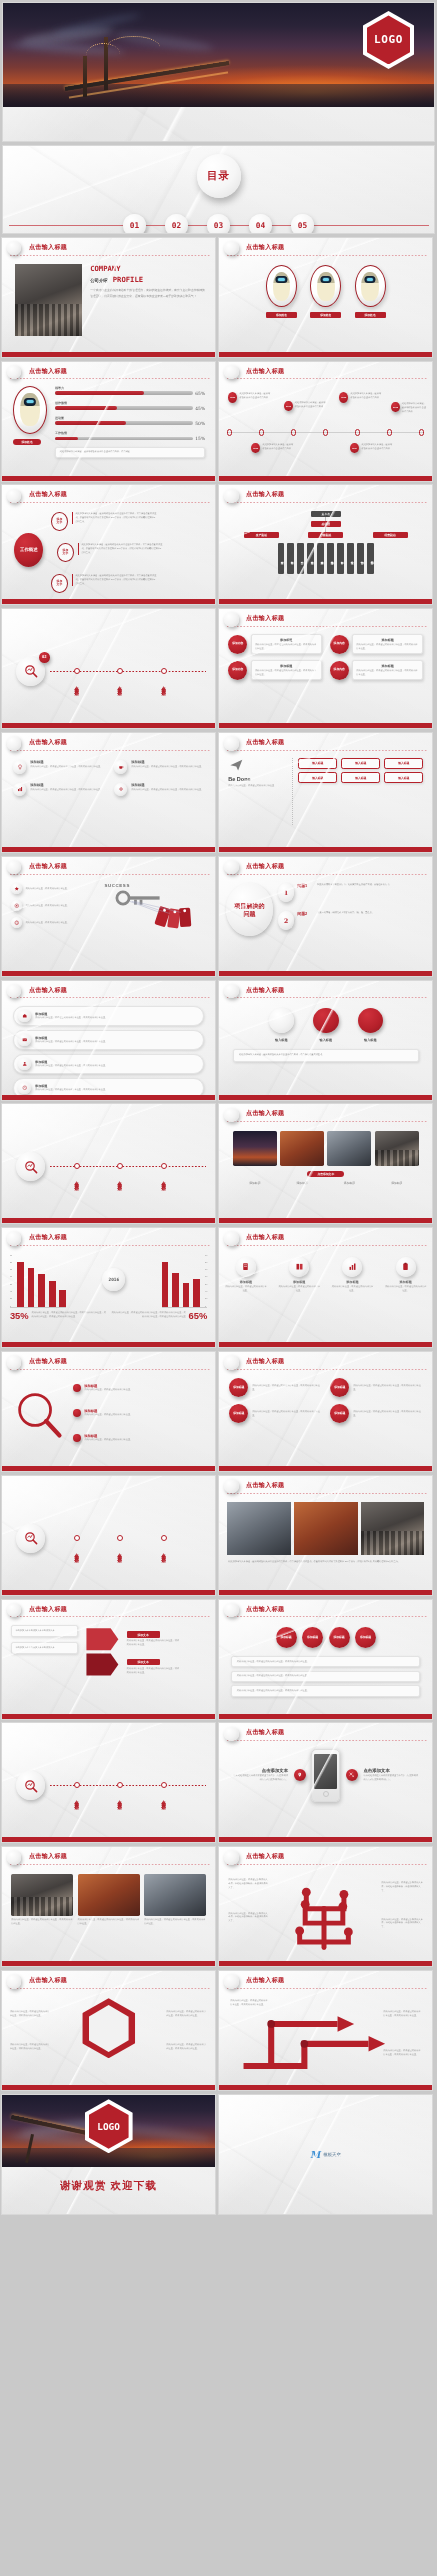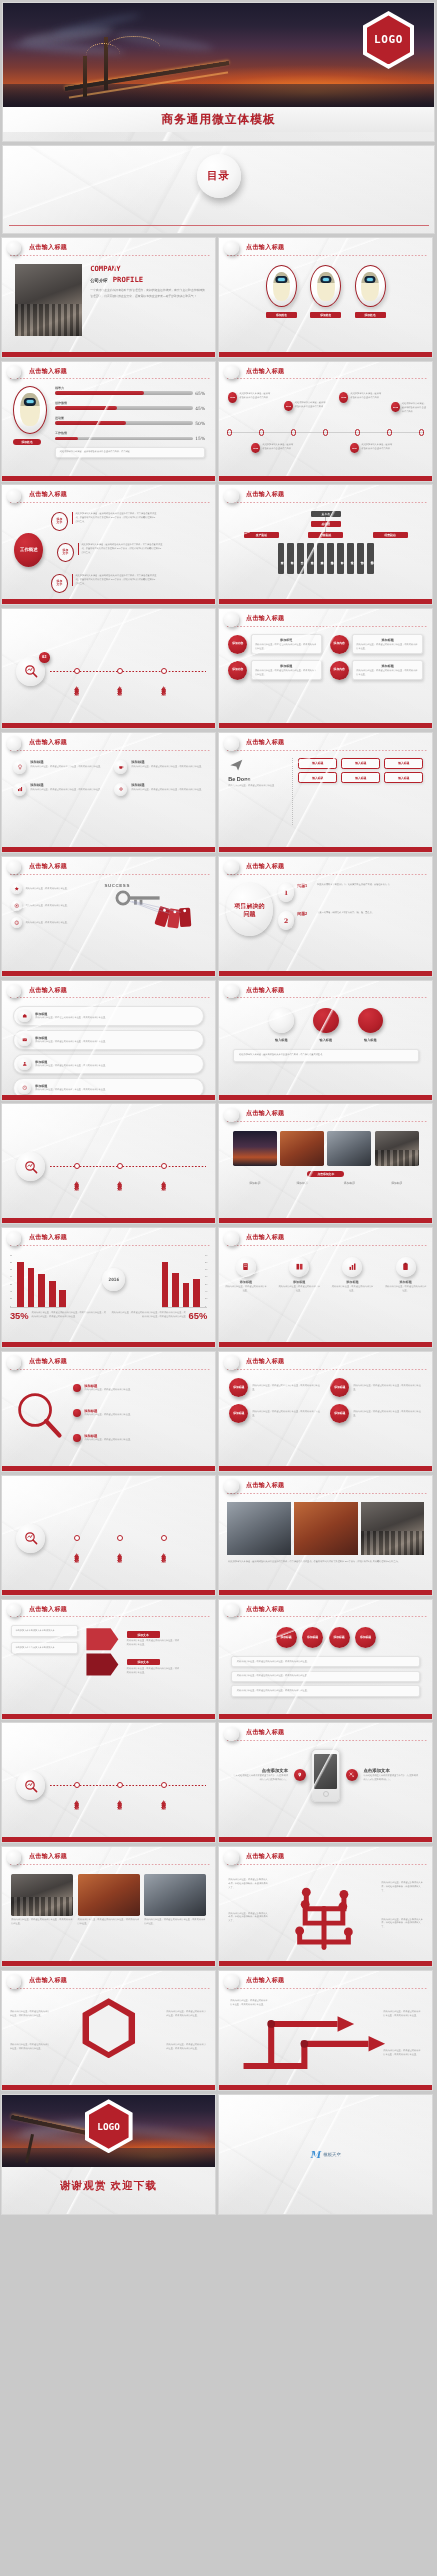--- a/index.html
+++ b/index.html
@@ -163,31 +163,50 @@
       <div class="cablewrap">
           <div class="cable cb1"></div>
           <div class="cable cb2"></div>
         </div>
       <div class="hexlogo">
         <div class="hexin">
             <span>LOGO</span>
           </div>
       </div>
     </div>
-    <div class="cover-tbar">
-      <div class="cover-title">商务通用微立体模板</div>
-    </div>
   </div>
 
   <div class="slide full" style="height:89px">
     <div class="tocwrap">
       <div class="tocbig">
         <span>目录</span>
       </div>
       <div class="tocline"></div>
+      <div class="tocitems">
+        <div class="tocit">
+          <div class="tocnum">01</div>
+
+        </div>
+        <div class="tocit">
+          <div class="tocnum">02</div>
+
+        </div>
+        <div class="tocit">
+          <div class="tocnum">03</div>
+
+        </div>
+        <div class="tocit">
+          <div class="tocnum">04</div>
+
+        </div>
+        <div class="tocit">
+          <div class="tocnum">05</div>
+
+        </div>
+      </div>
     </div>
   </div>
 
   <div class="row">
     <div class="slide half h-std">
       <div class="shead">
           <div class="orb"></div>
         <div class="stitle">点击输入标题</div>
         </div>
       <div class="dotline"></div>

